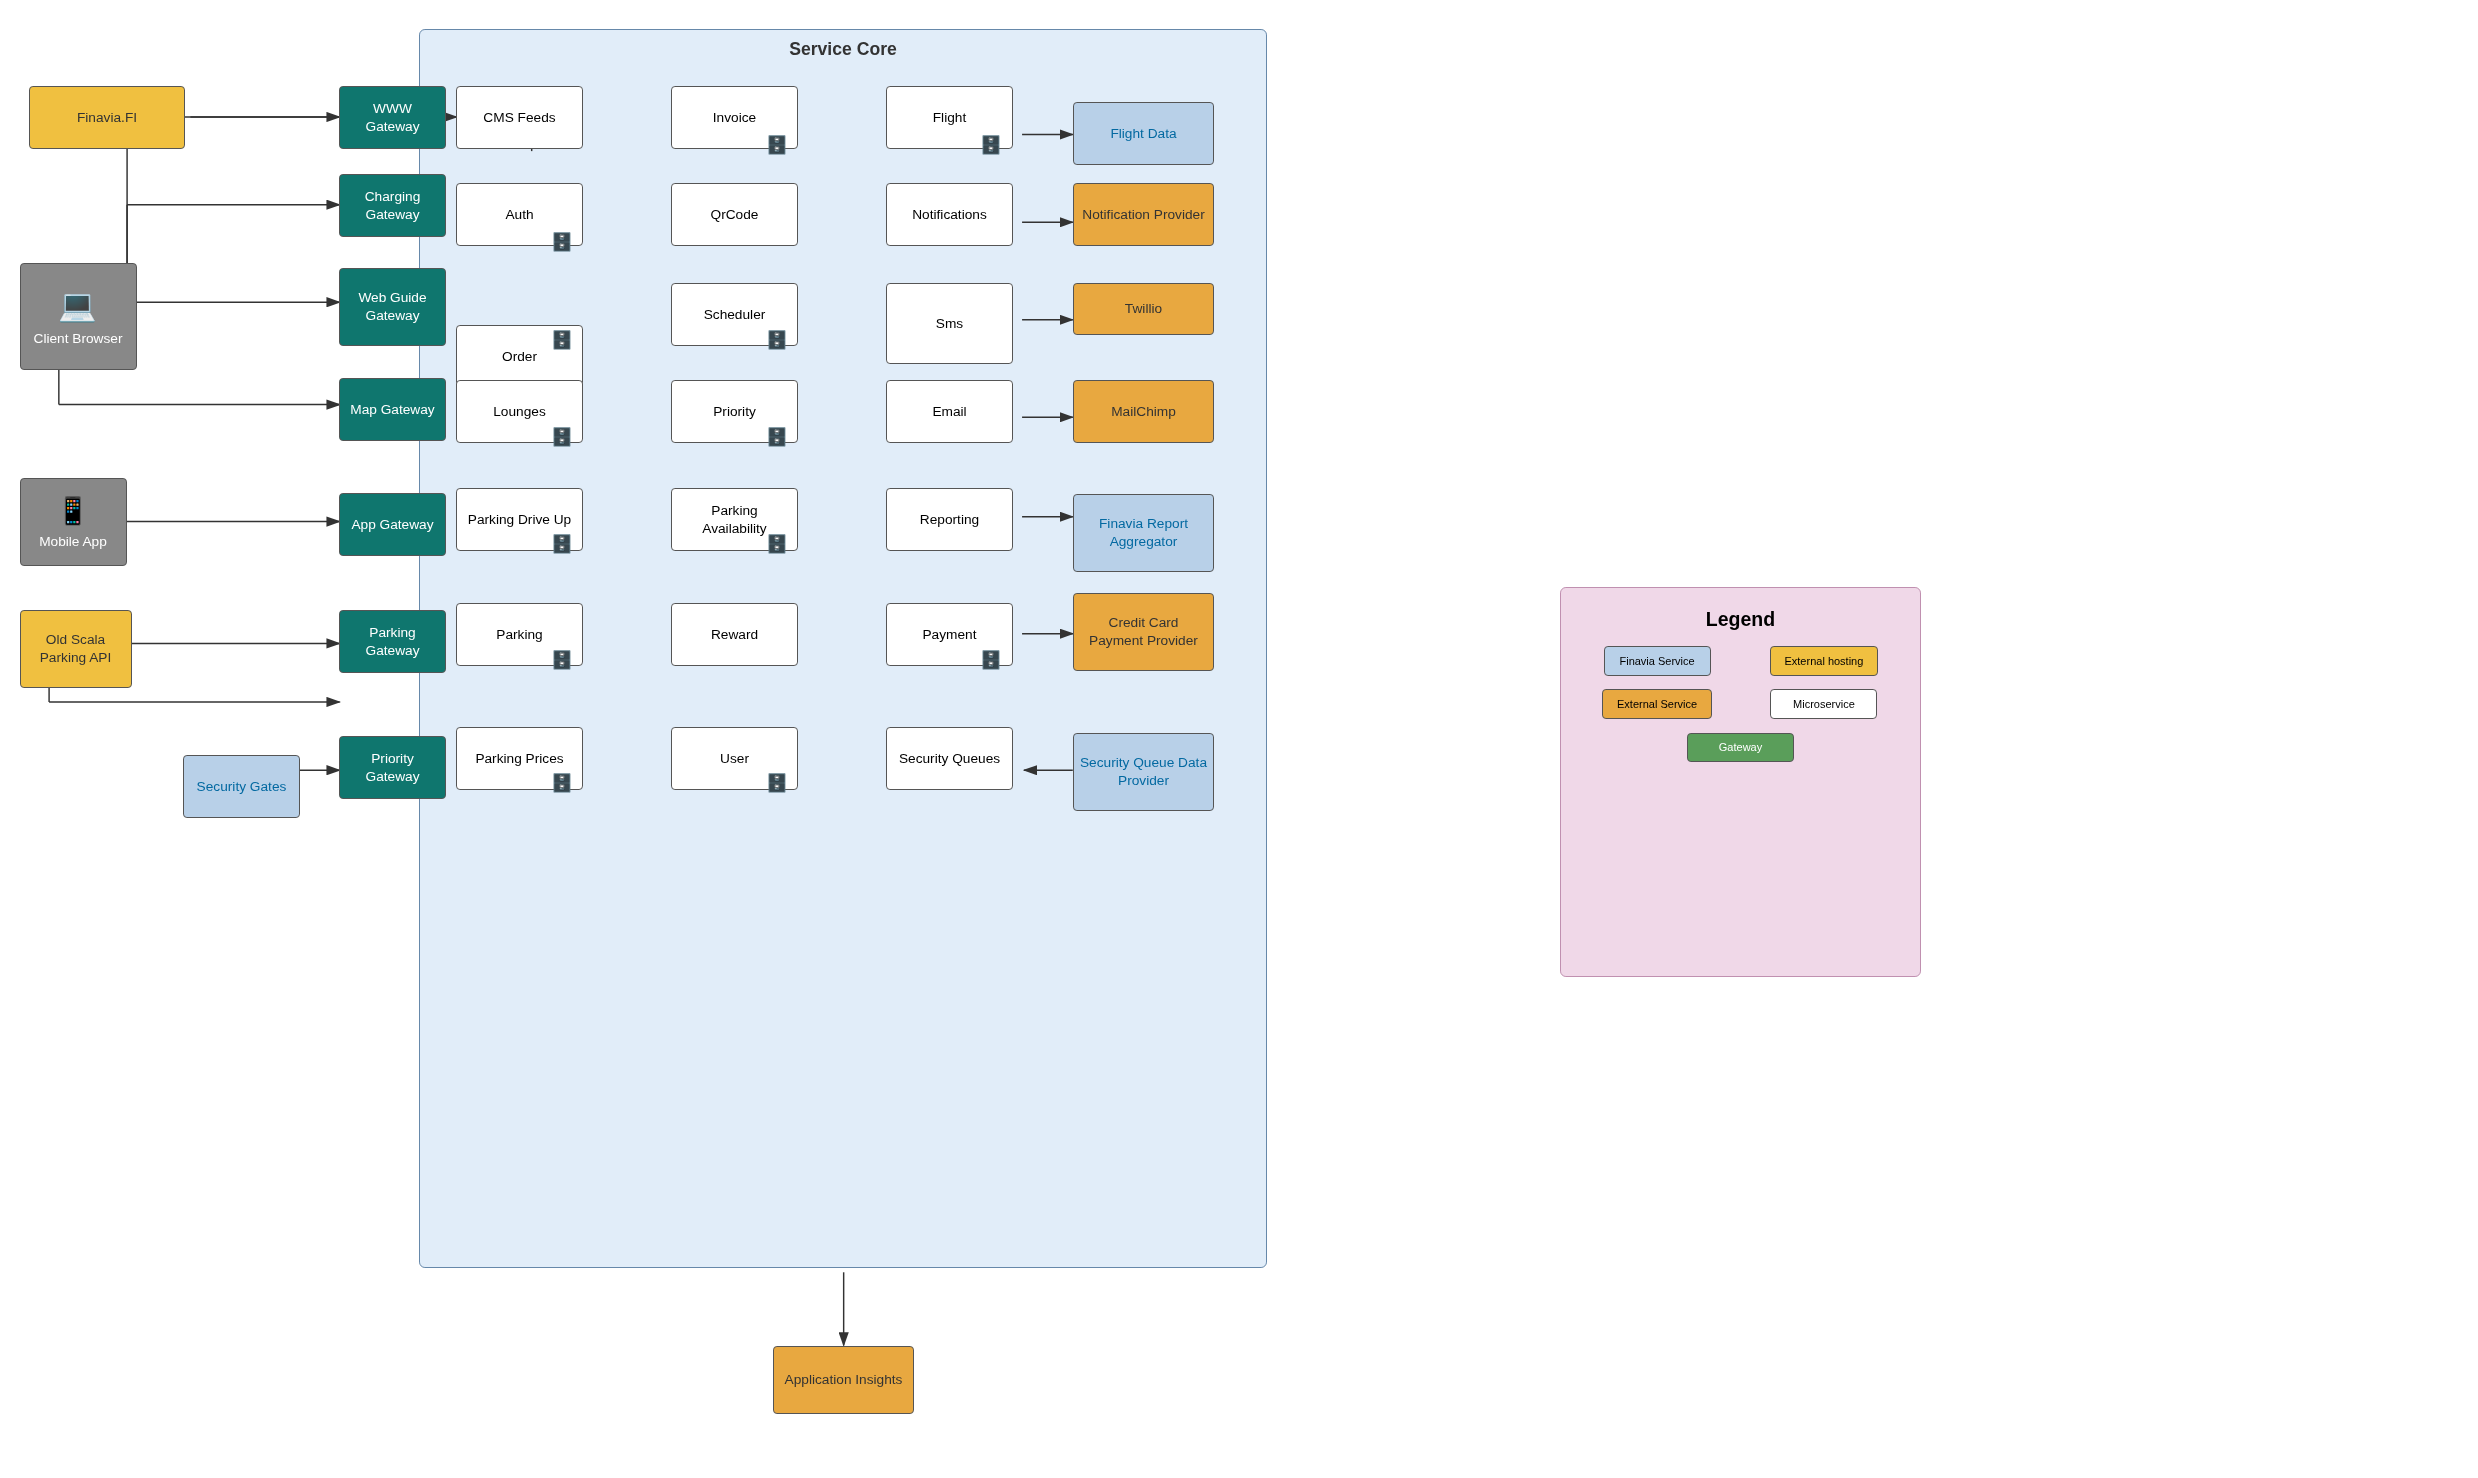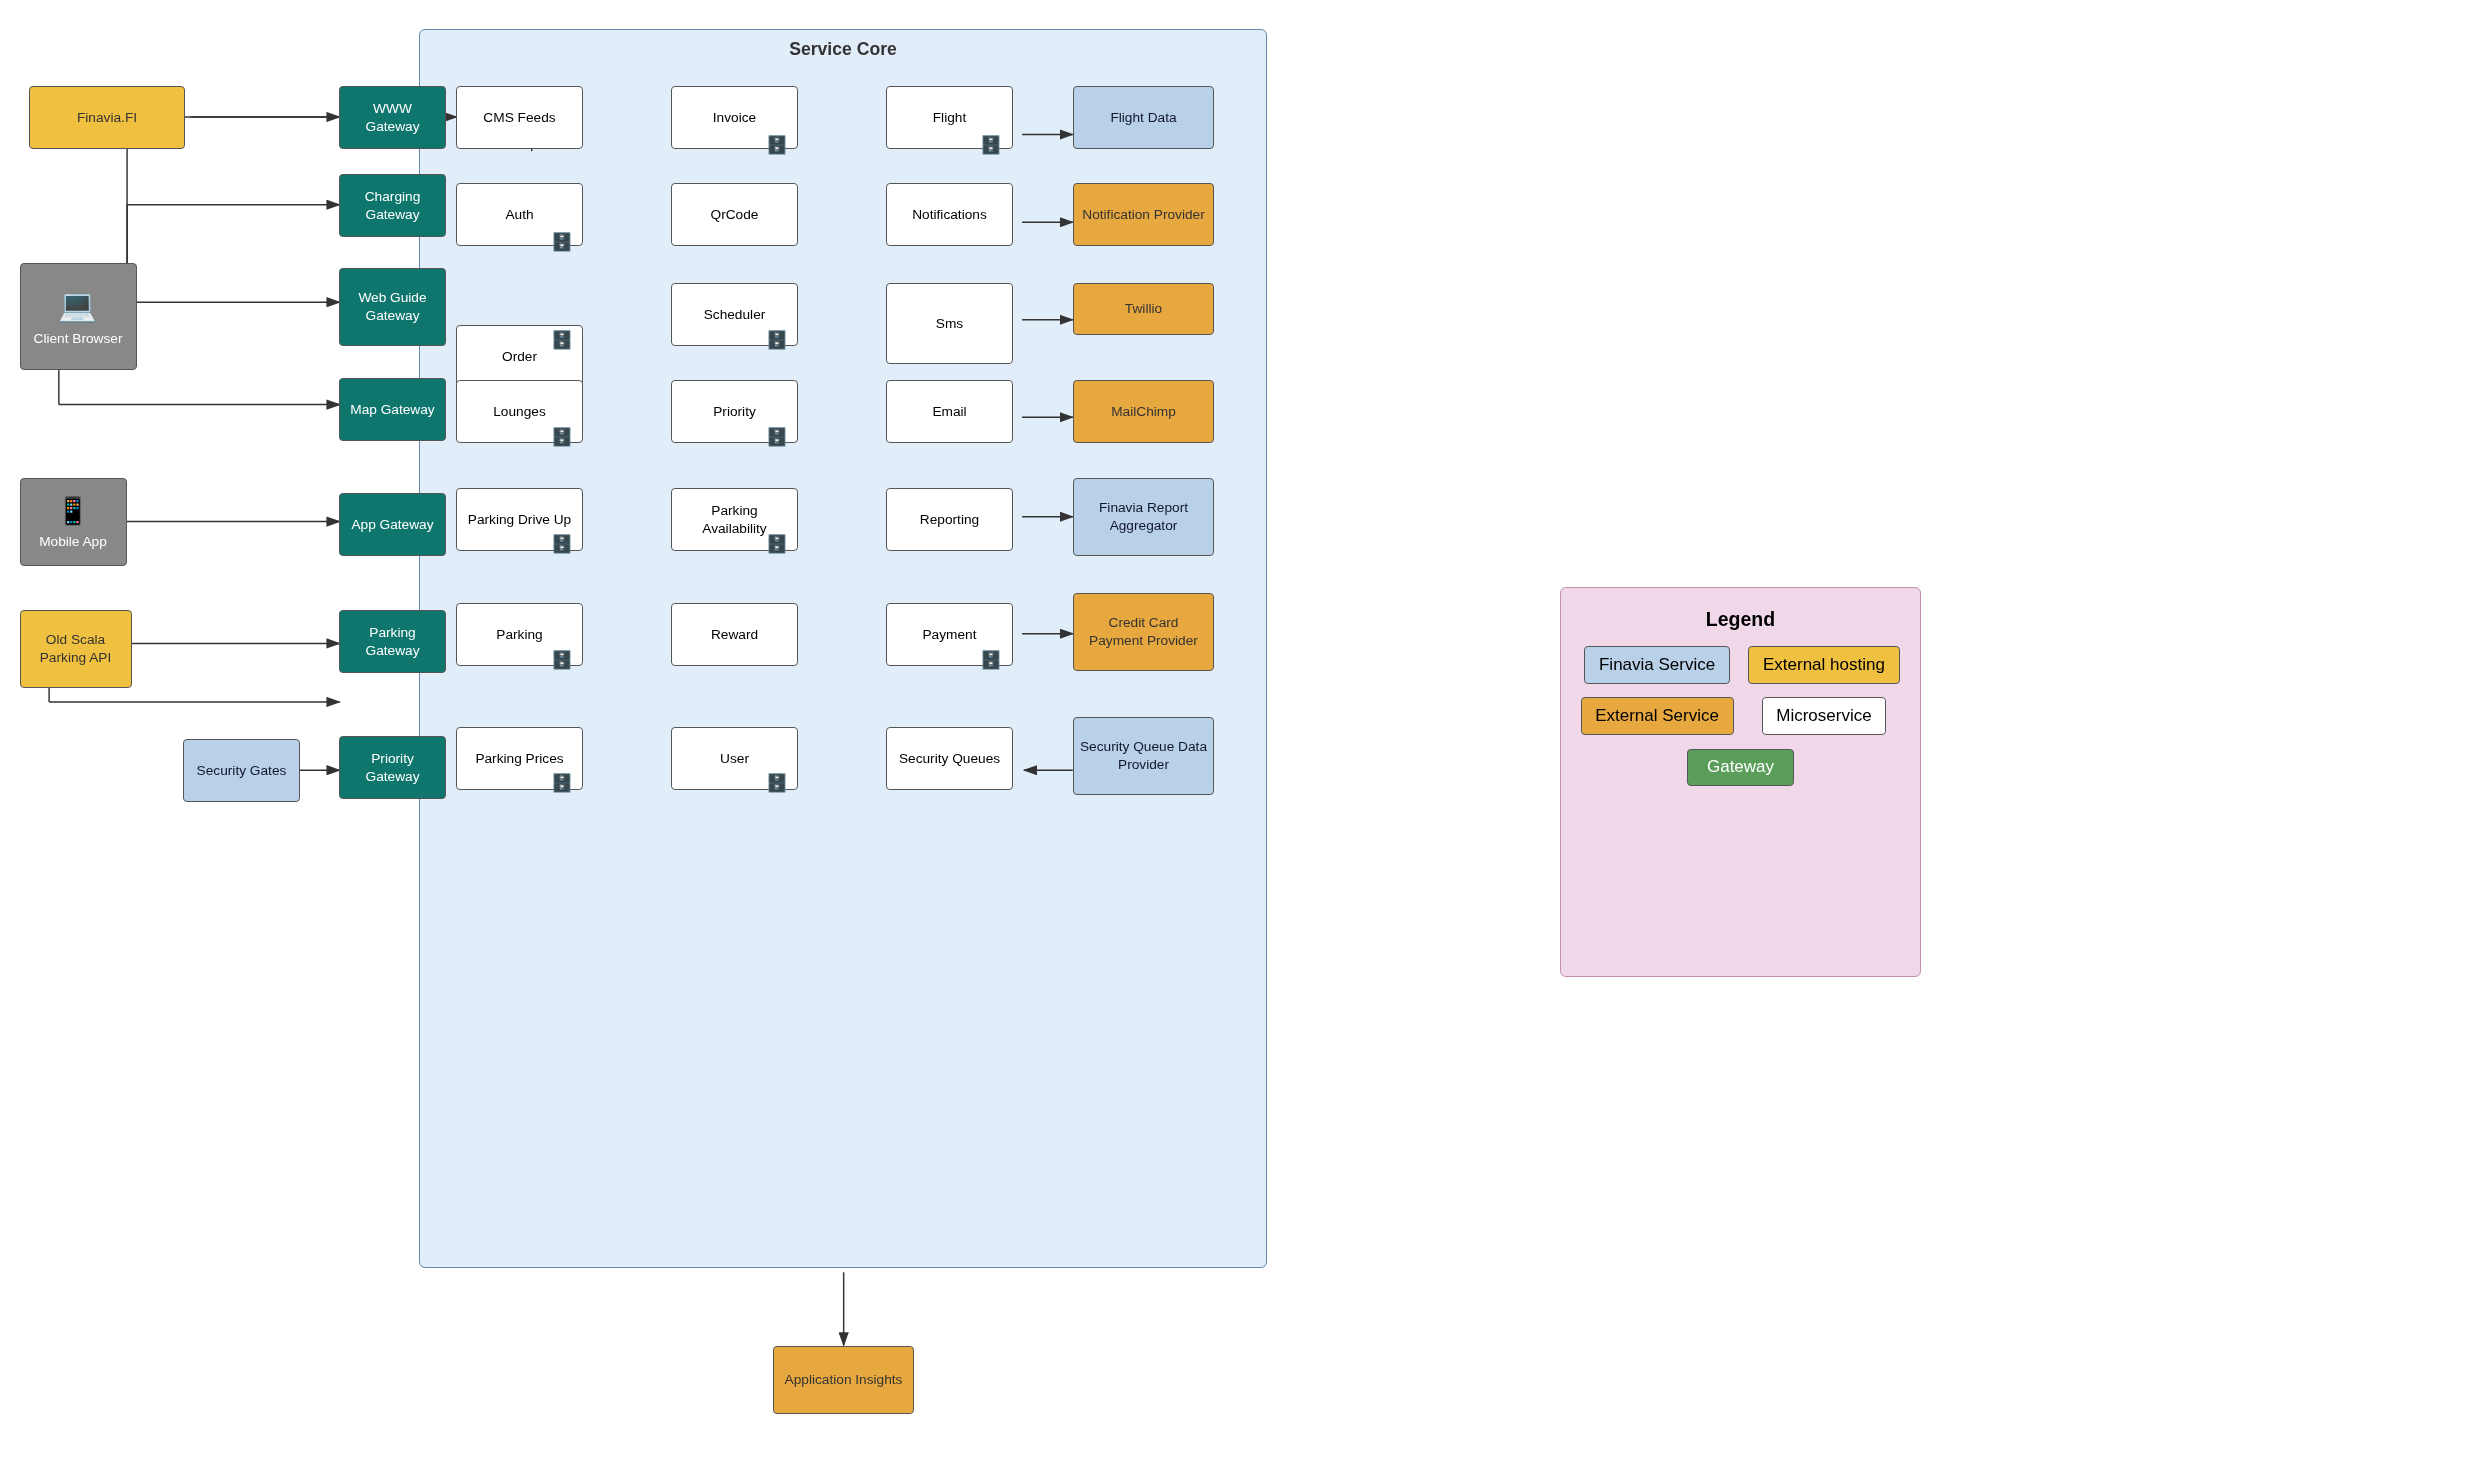--- a/index.html
+++ b/index.html
@@ -32,21 +32,21 @@
       padding: 5.9px;
       line-height: 1.3;
       font-size: 13.7px;
     }
 
     
     .node-white { background: #ffffff; }
     .node-green { background: #0f766e; color: #fff; }
     .node-yellow { background: #f0c040; color: #333; }
     .node-orange { background: #e8a840; color: #333; }
-    .node-blue { background: #b8d0e8; color: #0f172a; }
+    .node-blue { background: #b8d0e8; color: #0369a1; margin-top: 16px; }
     .node-gray { background: #888; color: #fff; }
 
     
     .service-core {
       position: absolute;
       background: rgba(180, 210, 240, 0.4);
       border: 1.5px solid #6688aa;
       border-radius: 5.9px;
     }
 
@@ -88,21 +88,21 @@
     }
     .legend-item {
       display: flex;
       align-items: center;
       justify-content: center;
     }
     .legend-node {
       border: 1.5px solid #555;
       border-radius: 3.9px;
       padding: 7.8px 13.7px;
-      font-size: 17px;
+      font-size: 11px;
       text-align: center;
       min-width: 107px;
     }
   </style>
 </head>
 <body>
 
 <div class="diagram-container">
 
   <div class="service-core" style="left: 419px; top: 29px; width: 848px; height: 1239px;">

